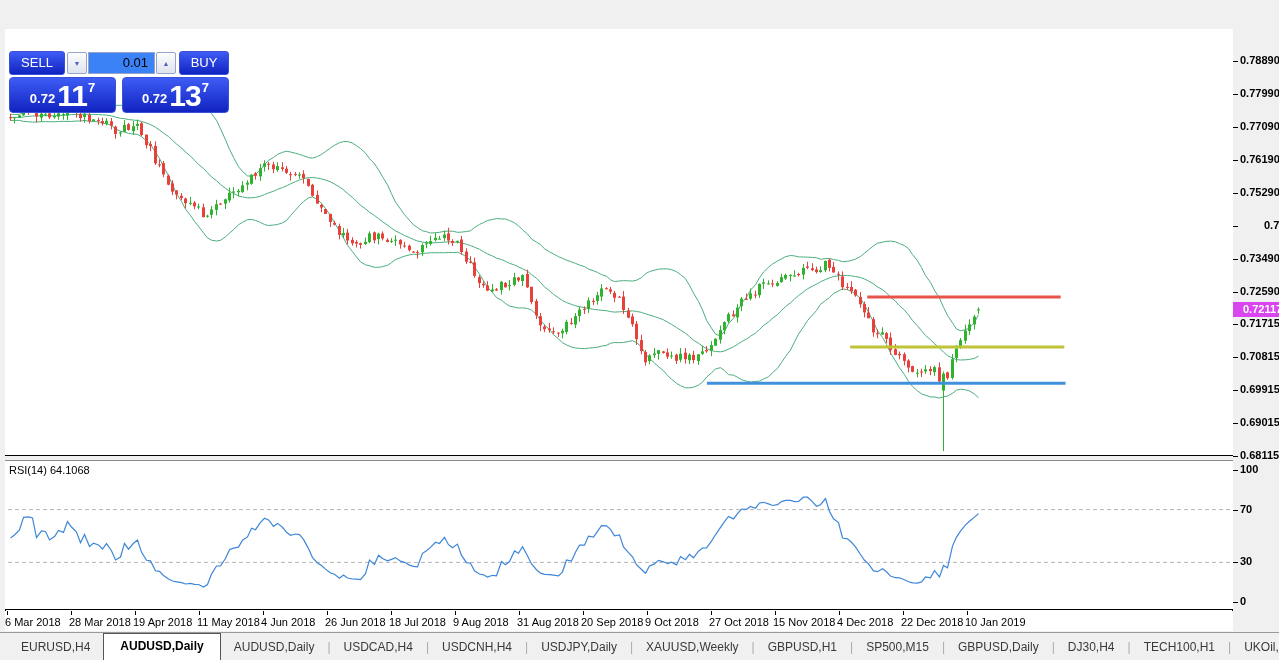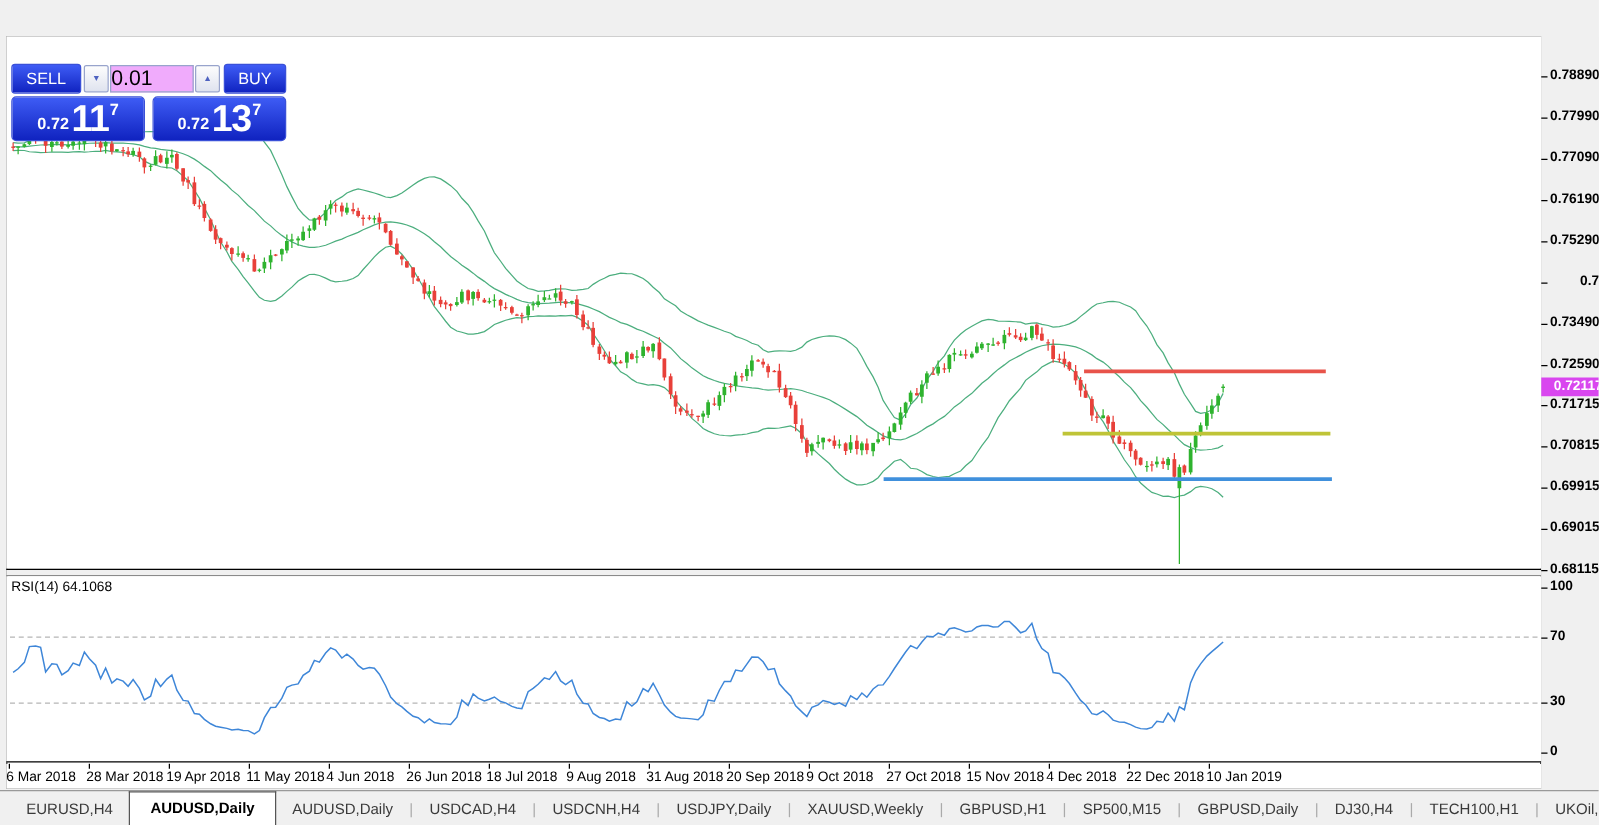--- a/index.html
+++ b/index.html
@@ -26,21 +26,21 @@
   #chart-header .ohlc { margin-left:10px; }
 
   
   #trade-panel { position:absolute; left:9px; top:50px; width:220px; height:63px; }
   .blue { background:linear-gradient(#3e5cf5, #1023c0); color:#fff; border:1px solid #3a50d8; border-radius:3px; }
   #sell-btn { position:absolute; left:0; top:1px; width:56px; height:24px; font-size:13px; text-align:center; line-height:22px; }
   #buy-btn  { position:absolute; left:170px; top:1px; width:50px; height:24px; font-size:13px; text-align:center; line-height:22px; }
   .spin { position:absolute; top:2px; width:20px; height:22px; background:linear-gradient(#fdfdfd,#dfe3ef); border:1px solid #98a4cc; border-radius:2px; font-size:7px; color:#4e62c0; text-align:center; line-height:22px; }
   #vol-down { left:58px; }
   #vol-up { left:147px; }
-  #vol-field { position:absolute; left:79px; top:2px; width:67px; height:22px; background:#f0abfc; border:1px solid #98a4cc; font-size:17px; color:#000; text-align:left; padding-right:6px; line-height:20px; }
+  #vol-field { position:absolute; left:79px; top:2px; width:67px; height:22px; background:#3b82f6; border:1px solid #98a4cc; font-size:13px; color:#000; text-align:right; padding-right:6px; line-height:20px; }
   .px-box { position:absolute; top:27px; width:107px; height:36px; display:flex; align-items:flex-end; justify-content:center; padding-bottom:3px; border-radius:4px; }
   #bid-box { left:0; } #ask-box { left:113px; }
   .px-box .pre { font-size:13px; font-weight:bold; margin-right:2px; margin-bottom:3px; }
   .px-box .big { font-size:30px; font-weight:bold; line-height:26px; letter-spacing:-1px; }
   .px-box .sup { font-size:13px; font-weight:bold; margin-bottom:14px; margin-left:1px; }
 
   
   #price-axis { position:absolute; left:1233px; top:29px; width:46px; height:602px; background:#f0f0f0; }
   .ptick { position:absolute; left:0; width:5px; height:1px; background:#000; }
   .plabel { position:absolute; left:7px; font-size:11px; font-weight:bold; color:#000; white-space:nowrap; }

